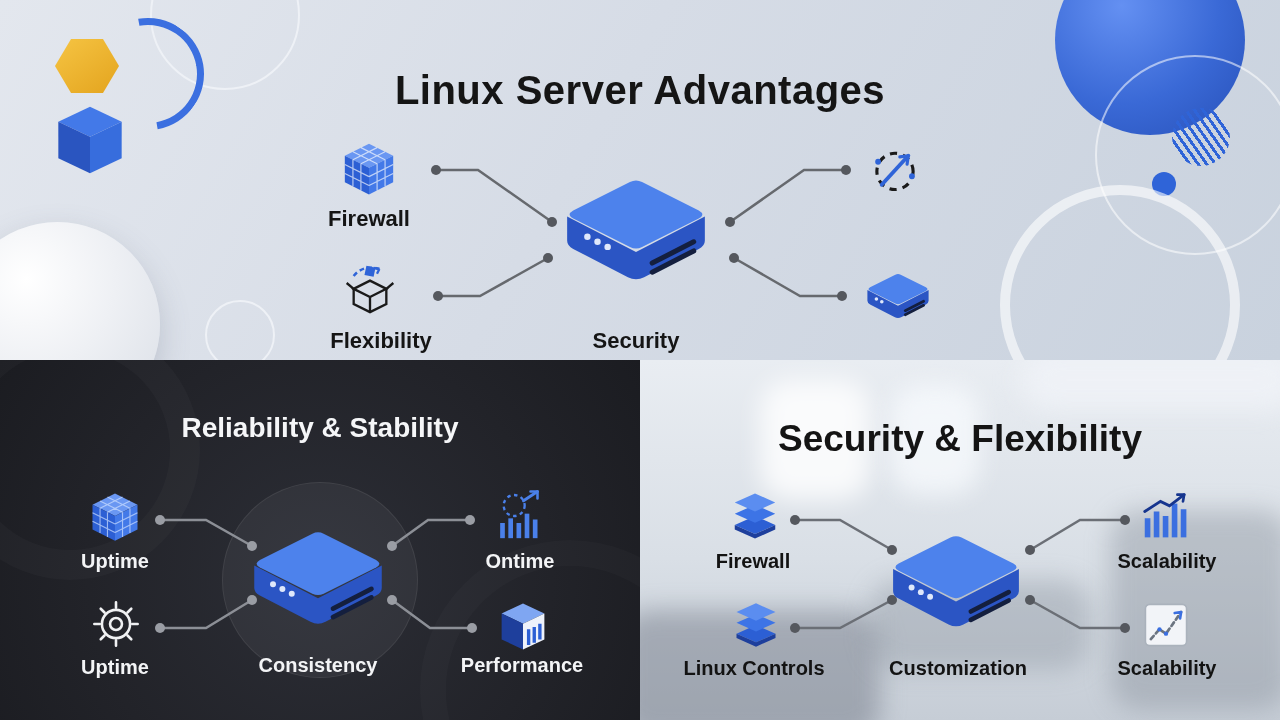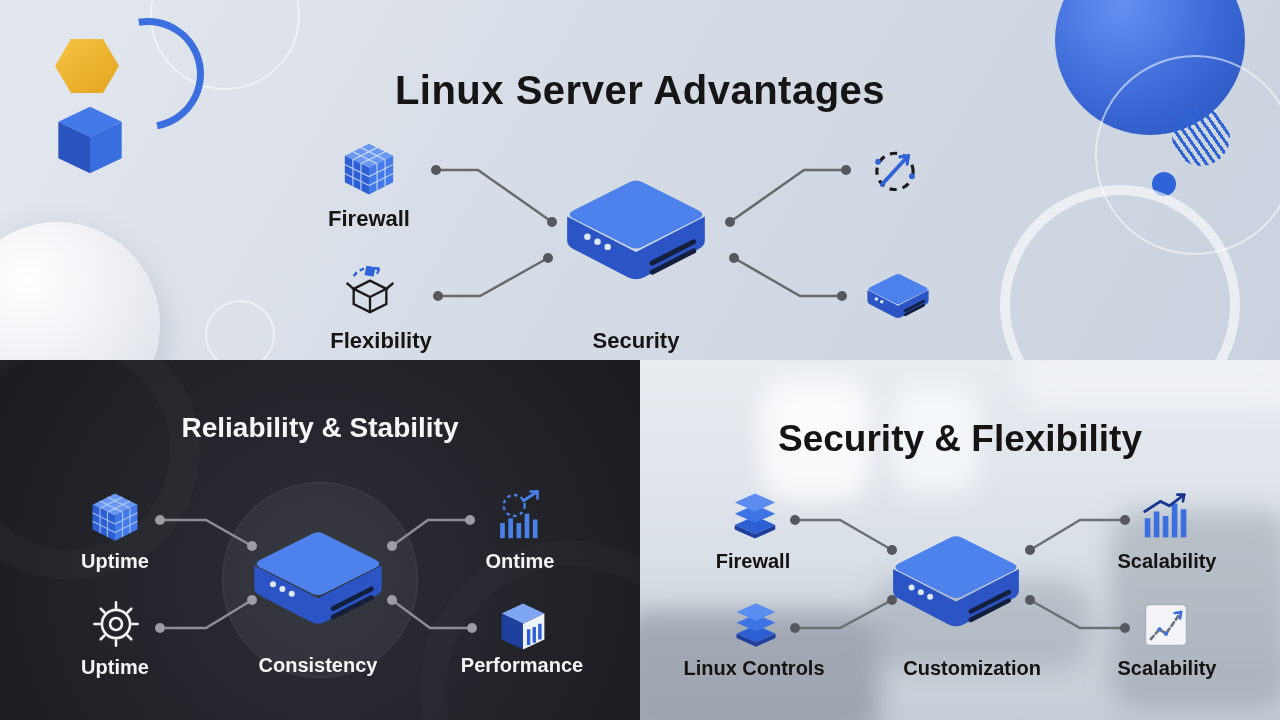--- a/index.html
+++ b/index.html
@@ -328,16 +328,16 @@
       <svg viewBox="0 0 48 48" width="52" height="54">
         <rect x="5" y="5" width="38" height="38" rx="4" fill="#f2f4f8" stroke="#aab2bc" stroke-width="1.5"></rect>
         <path d="M10 37 L18 28 L24 32 L38 12" stroke="#6b7480" stroke-width="2.5" fill="none" stroke-dasharray="4 3" stroke-linecap="round"></path>
         <path d="M38 12 l-6 1 M38 12 l-1 6" stroke="#3b6fe0" stroke-width="2.4" fill="none" stroke-linecap="round"></path>
         <circle cx="18" cy="28" r="2" fill="#3b6fe0"></circle>
           <circle cx="24" cy="32" r="2" fill="#3b6fe0"></circle>
       </svg>
     </div>
     <div class="node-label" style="left:452px; top:297px; width:150px;">Scalability</div>
 
-    <div class="node-label" style="left:221px; top:297px; width:180px;text-align:right;">Customization</div>
+    <div class="node-label" style="left:228px; top:297px; width:180px;">Customization</div>
   </div>
 
 </div>
 
 </body></html>

